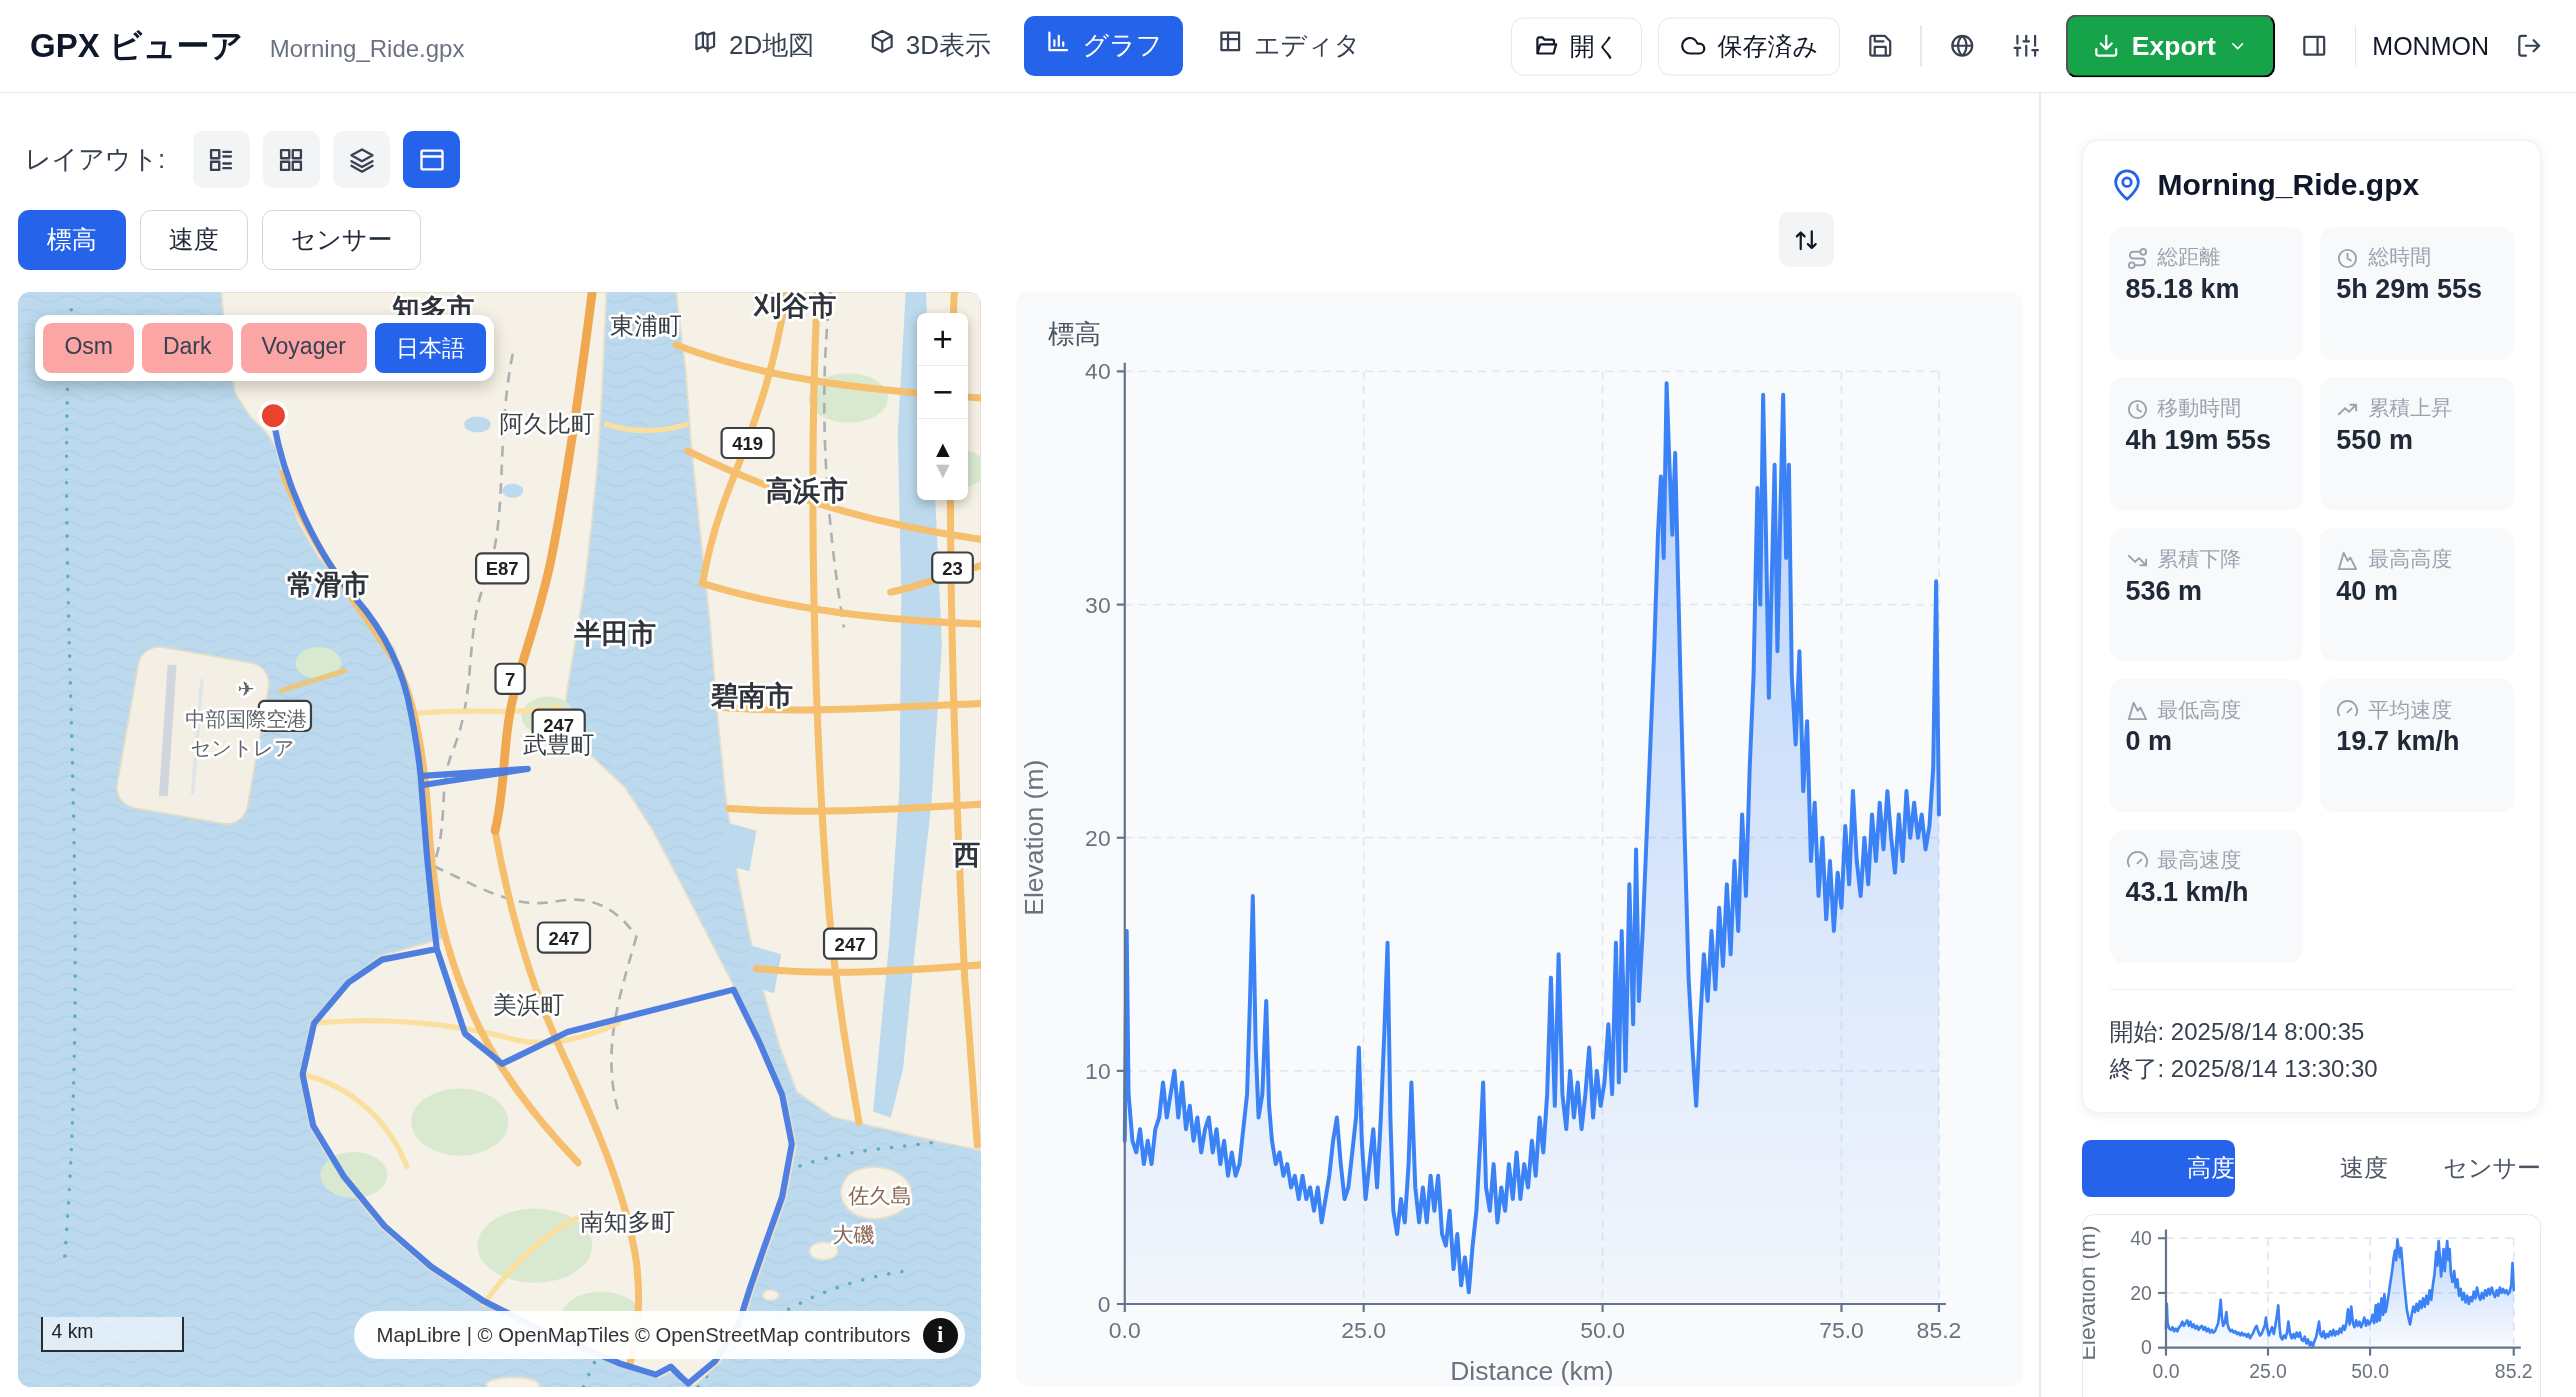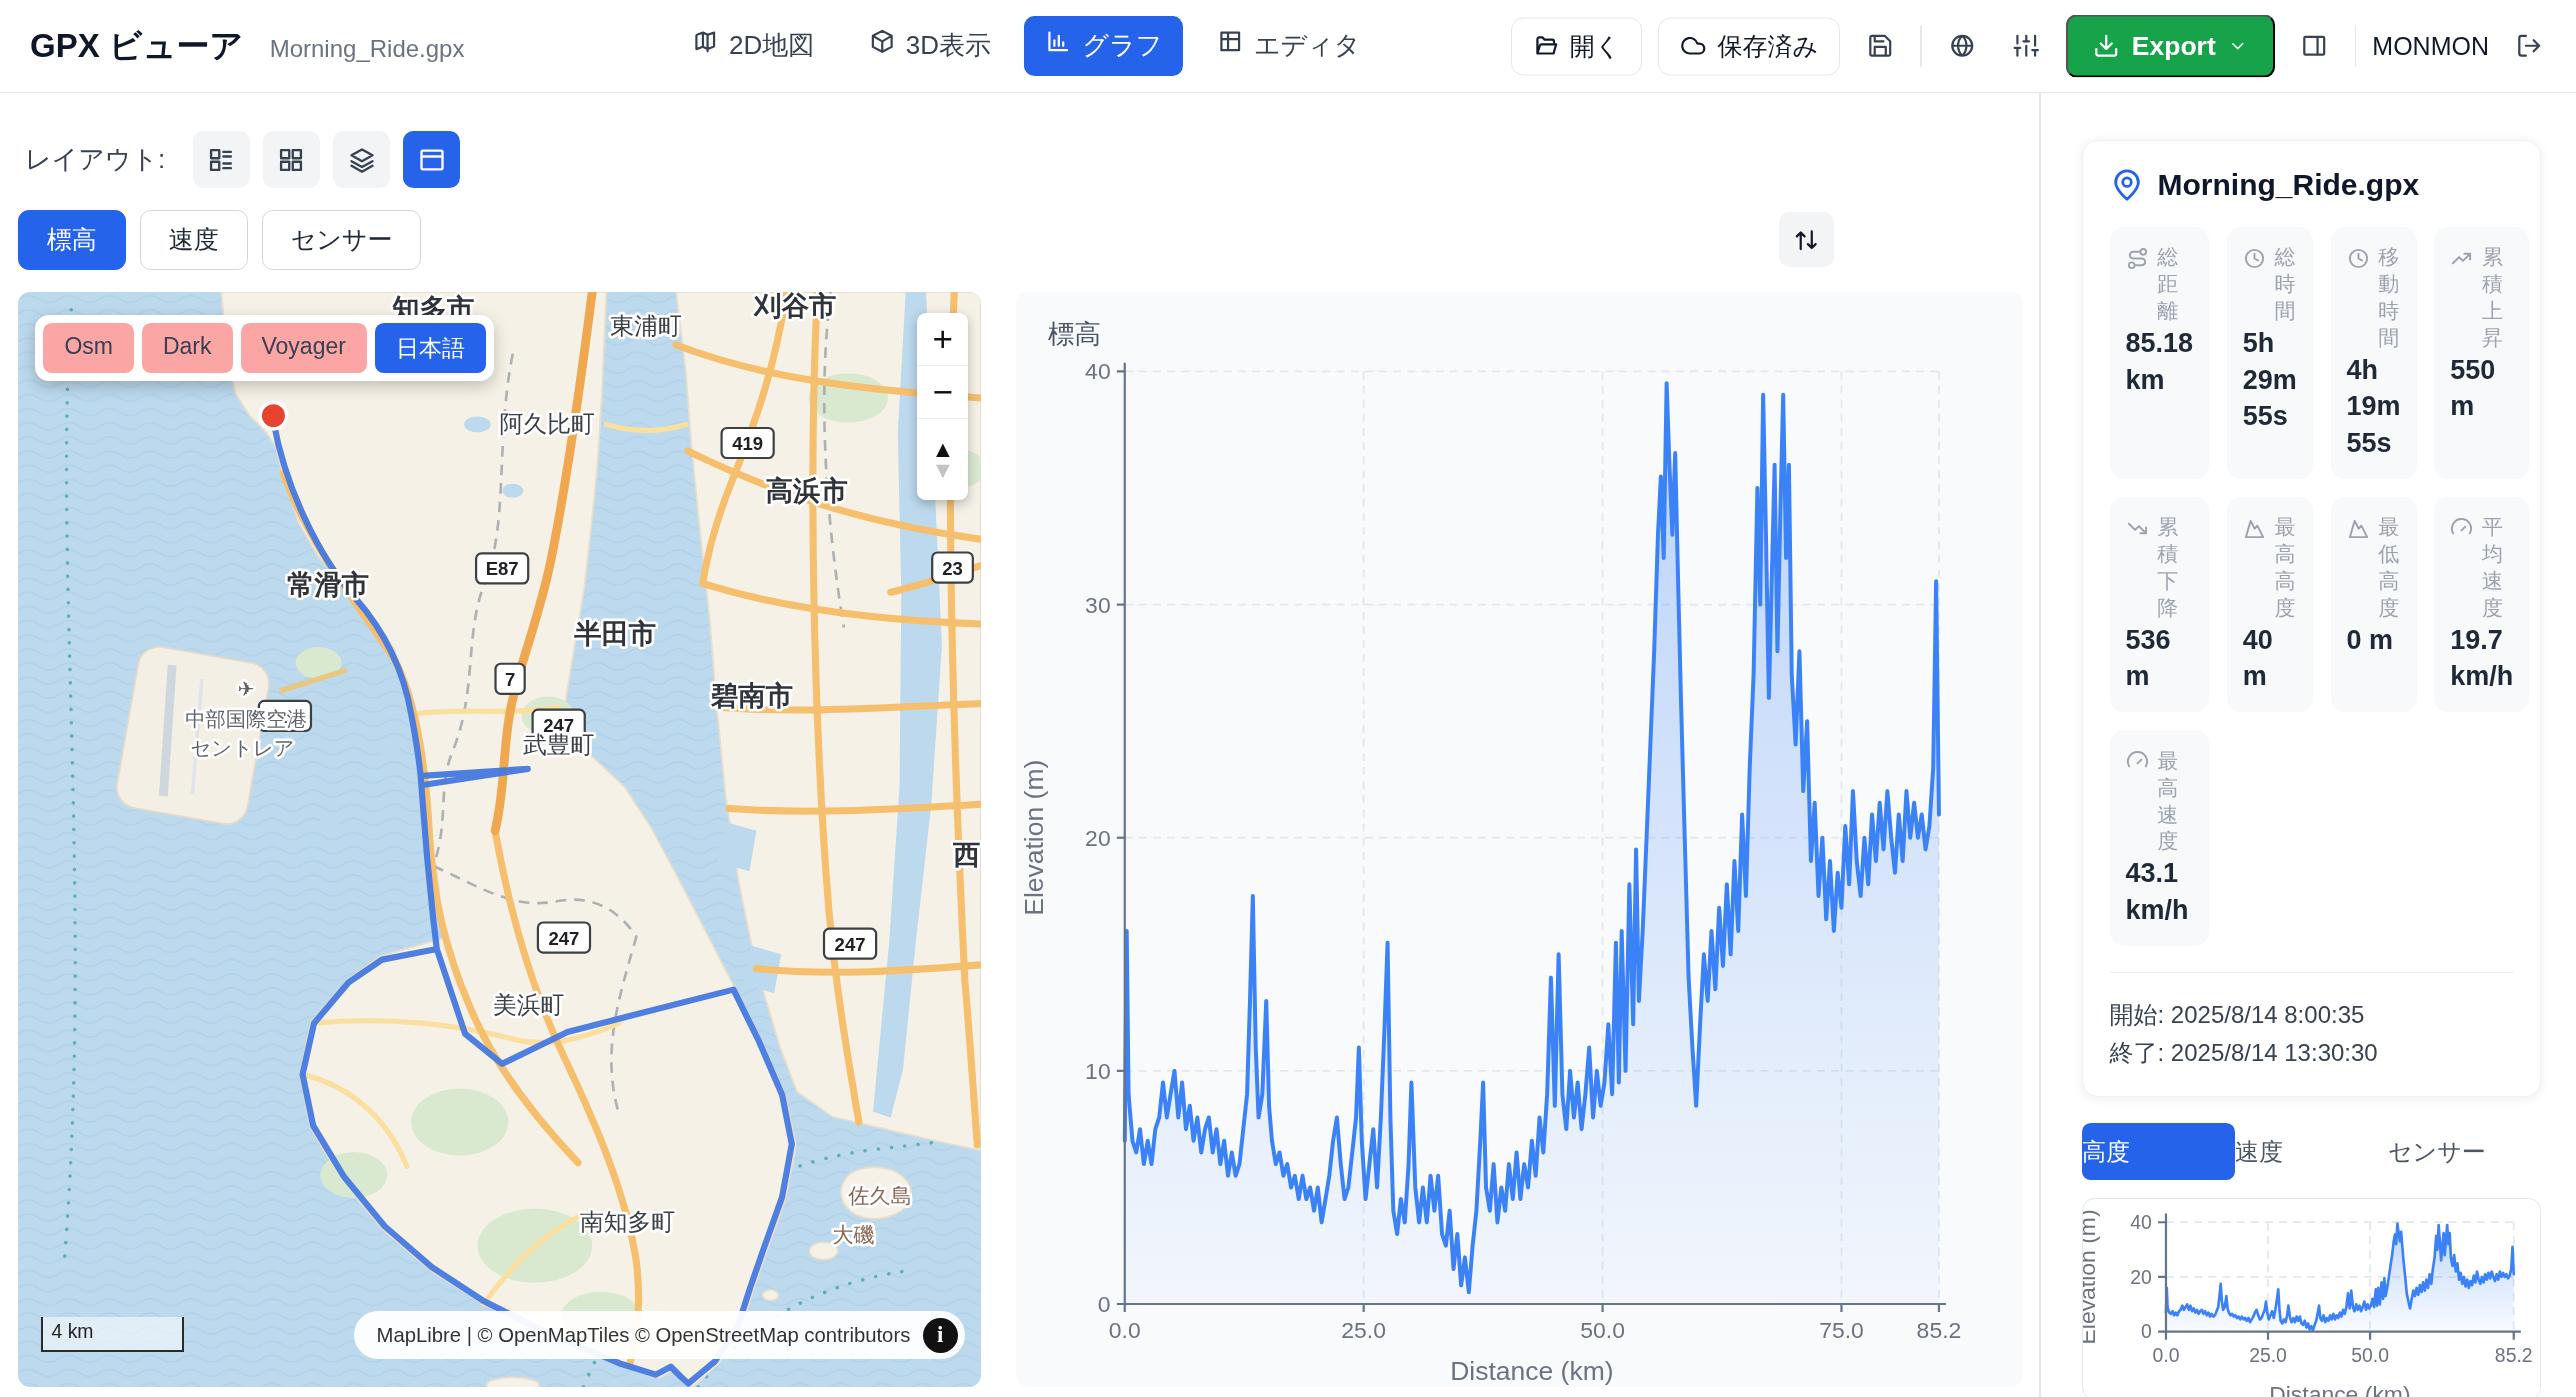--- a/index.html
+++ b/index.html
@@ -57,28 +57,28 @@
   .info-circle{width:35px;height:35px;border-radius:50%;background:#111;color:#fff;display:flex;align-items:center;
                justify-content:center;font-size:23px;font-weight:bold;font-family:"Liberation Serif",serif}
   
   .sidebar{position:absolute;top:92px;left:2041px;right:0;bottom:0;background:#fff;
            padding:48px 35px 0 41px;box-sizing:border-box;overflow:hidden}
   .sb-card{background:#fff;border-radius:16px;border:0.9px solid #f0f1f4;box-shadow:0 1.8px 10.6px rgba(15,23,42,.07);
            padding:25px 26.5px 25px;box-sizing:border-box}
   .sb-title-row{display:flex;align-items:center;gap:14px;margin:1.8px 0 25px}
   .sb-title{font-size:30px;font-weight:bold;color:#0f172a}
   .pin{color:#2563eb}
-  .stats-grid{display:grid;grid-template-columns:repeat(4,1fr);gap:17.7px}
+  .stats-grid{display:grid;grid-template-columns:repeat(2,1fr);gap:17.7px}
   .stat-tile{background:#f8f9fb;border-radius:14px;padding:17.7px 16px;min-height:133px;box-sizing:border-box}
   .stat-head{display:flex;gap:8.8px;color:#9ca3af;font-size:21px;line-height:1.28}
   .stat-head svg{flex:0 0 auto;margin-top:2.7px}
   .stat-value{font-size:27px;font-weight:bold;color:#1f2937;line-height:1.35}
   .sb-dates{border-top:1.8px solid #eceef1;margin-top:26.5px;padding-top:23px;font-size:24px;color:#374151;line-height:1.55}
   .sb-tabs{display:flex;margin-top:26.5px}
-  .sb-tab{flex:1;text-align:left;font-size:24px;color:#4b5563;padding:12.4px 0;border-radius:8.8px}
+  .sb-tab{flex:1;text-align:right;font-size:24px;color:#4b5563;padding:12.4px 0;border-radius:8.8px}
   .sb-tab.active{background:#2563eb;color:#fff}
   .mini-card{margin-top:17.7px;border:1.8px solid #e5e7eb;border-radius:12.4px;height:200px;overflow:hidden;background:#fff}
   
   .mlabel{paint-order:stroke;stroke:#ffffff;stroke-width:6px;stroke-linejoin:round}
 </style>
 </head>
 <body>
 
 <div class="header">
   <div class="header-left">

